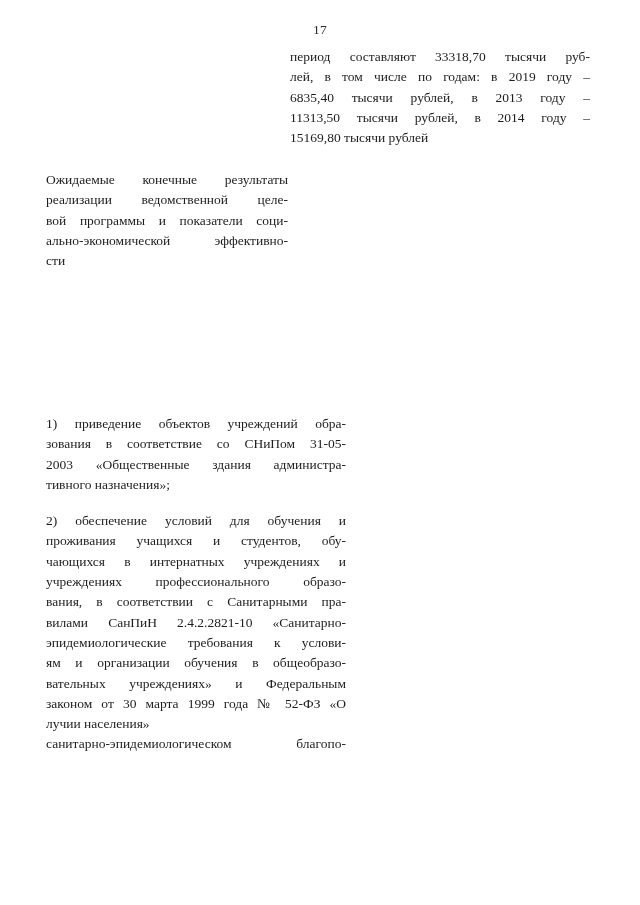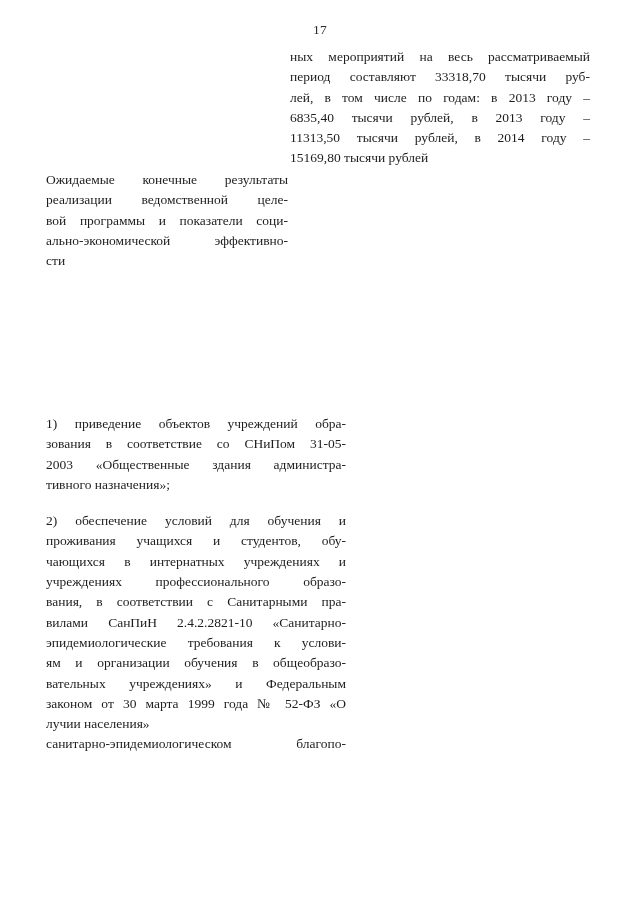--- a/index.html
+++ b/index.html
@@ -92,23 +92,22 @@
 </style>
 </head>
 <body>
 
 <div id="page">
 
   <div class="page-number">17</div>
 
   <div class="cont-block">
     <div class="para">
-      <span class="jline">ных мероприятий на весь рассматриваемый</span>
       <span class="jline">период составляют 33318,70 тысячи руб-</span>
-      <span class="jline">лей, в том числе по годам: в 2013 году –</span>
+      <span class="jline">лей, в том числе по годам: в 2019 году –</span>
       <span class="jline">6835,40 тысячи рублей, в 2013 году –</span>
       <span class="jline">11313,50 тысячи рублей, в 2014 году –</span>
       <span class="jline nojust">15169,80 тысячи рублей</span>
     </div>
   </div>
 
   <div class="row">
 
     <div class="cell-left">
       <div class="para">

